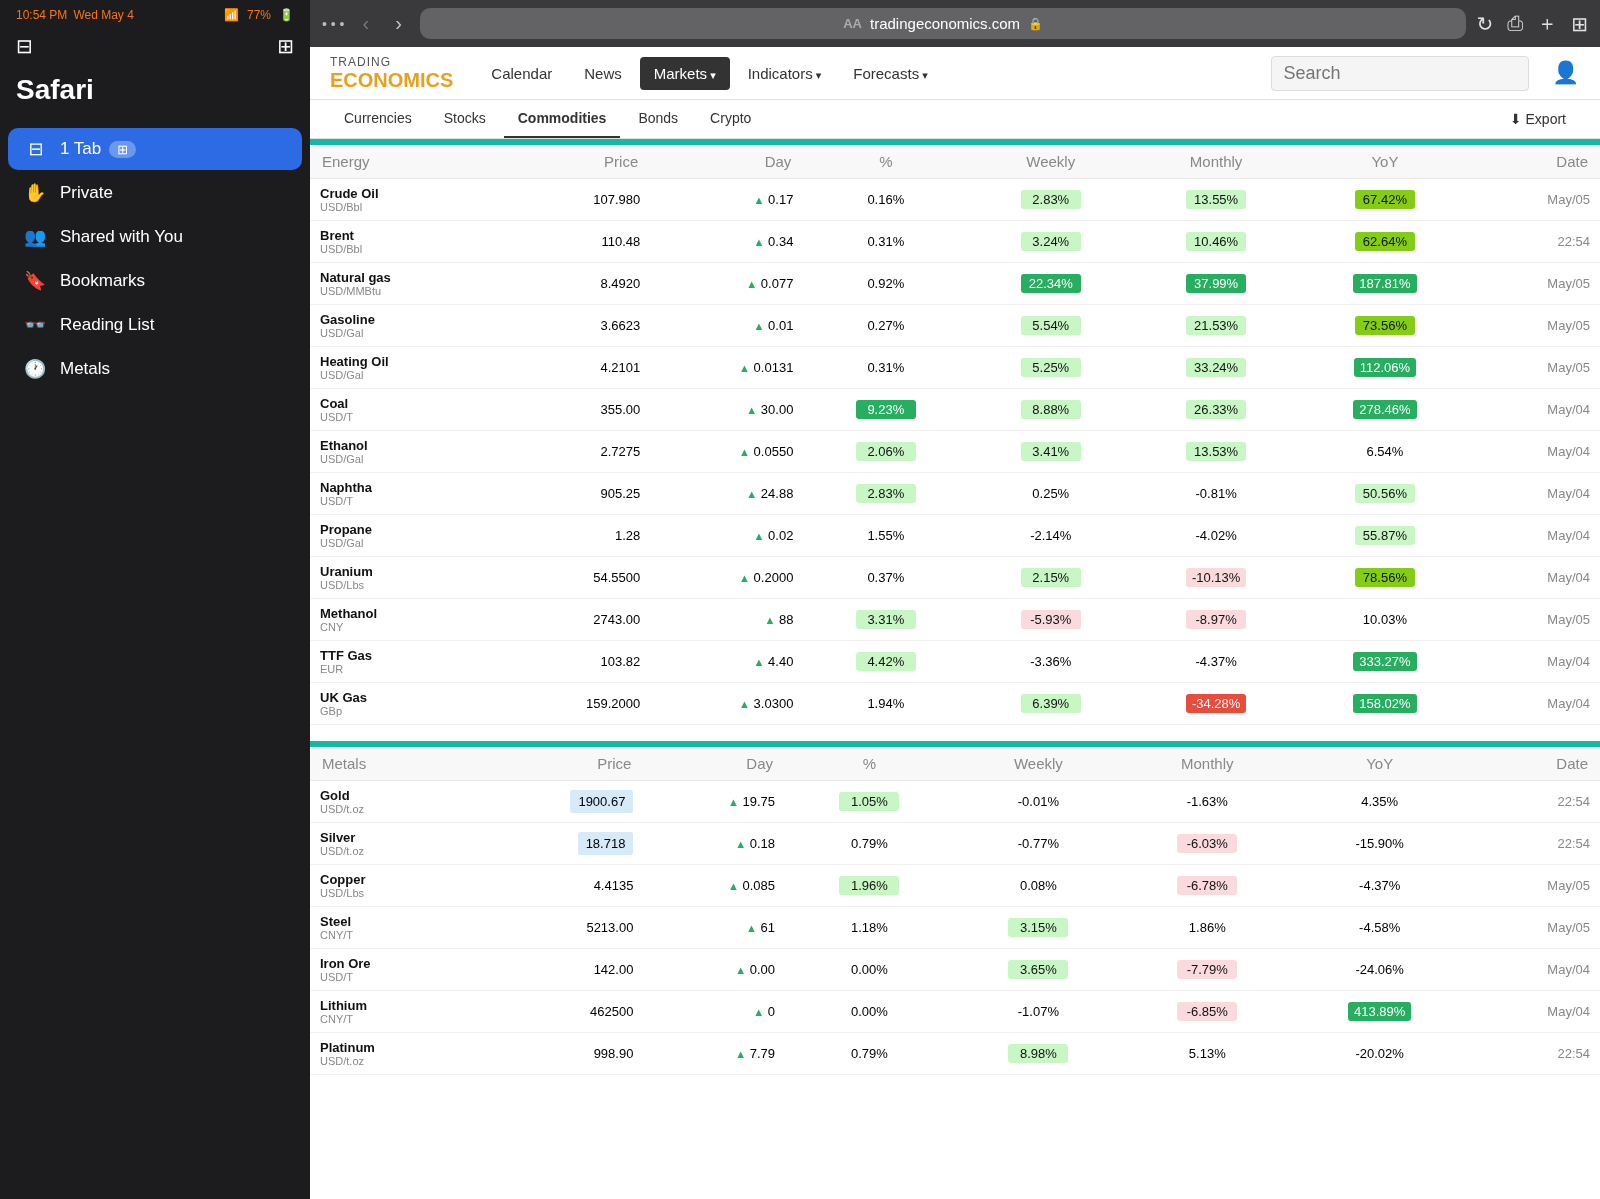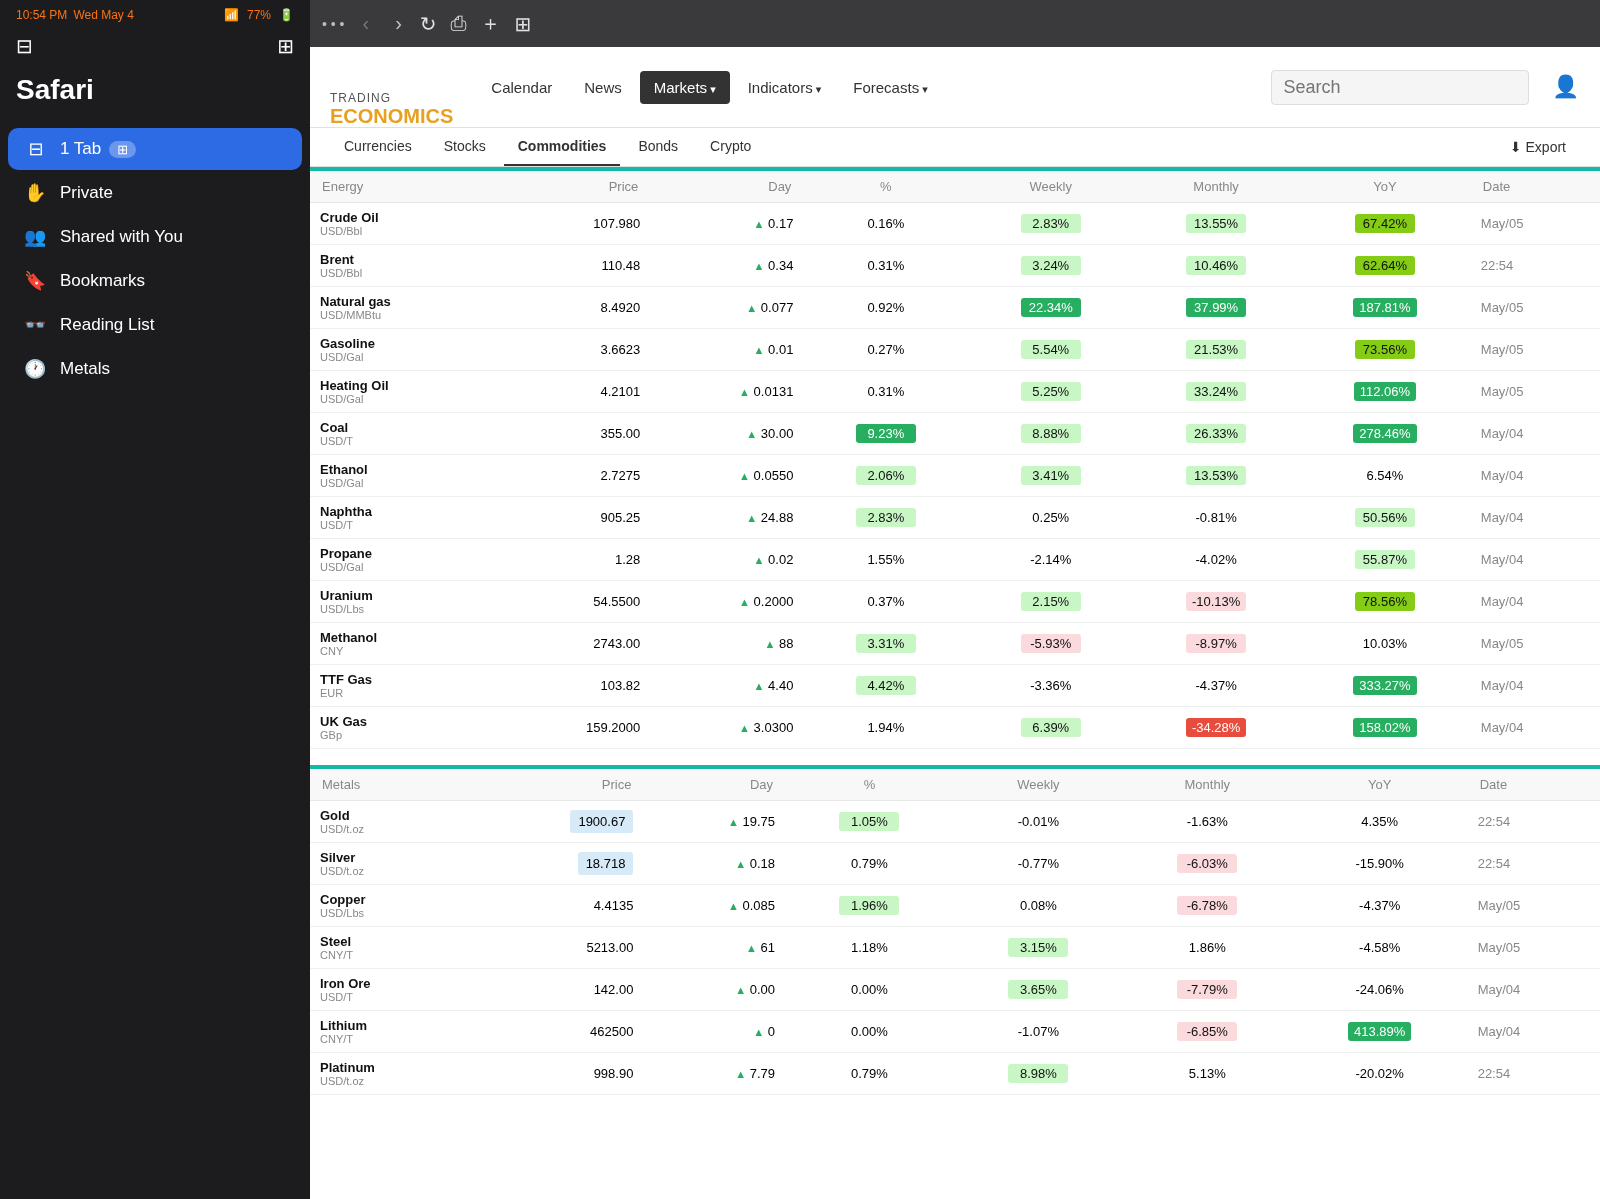--- a/index.html
+++ b/index.html
@@ -134,22 +134,21 @@
     }
     .site-header {
       background: #fff;
       border-bottom: 1px solid #e0e0e0;
       padding: 0 20px;
       display: flex;
       align-items: center;
       gap: 24px;
     }
     .logo-area {
-      padding: 0 0;
-      margin-top: 44px;
+      padding: 8px 0;
     }
     .logo-trading {
       font-size: 12px;
       color: #555;
       font-weight: 400;
       letter-spacing: 1px;
       text-transform: uppercase;
     }
     .logo-economics {
       font-size: 20px;
@@ -224,24 +223,24 @@
       background: #fff;
     }
     table {
       width: 100%;
       border-collapse: collapse;
       font-size: 13px;
     }
     .section-header-row td {
       background: #f8f8f8;
       padding: 8px 12px;
-      font-size: 13px;
+      font-size: 15px;
       color: #888;
       border-bottom: 1px solid #e8e8e8;
-      border-top: 4px solid #14b8a6;
+      border-top: 6px solid #14b8a6;
     }
     tr.data-row td {
       padding: 7px 10px;
       border-bottom: 1px solid #f0f0f0;
       vertical-align: middle;
     }
     .commodity-name {
       font-weight: 600;
       font-size: 13px;
       color: #111;
@@ -249,21 +248,21 @@
     .commodity-unit {
       font-size: 11px;
       color: #888;
     }
     .price-col { text-align: right; }
     .day-col { text-align: right; }
     .pct-col { text-align: center; }
     .weekly-col { text-align: center; }
     .monthly-col { text-align: center; }
     .yoy-col { text-align: center; }
-    .date-col { text-align: left; color: #888; }
+    .date-col { text-align: right; color: #888; }
 
     .cell-green-strong { background: #27ae60; color: #fff; border-radius: 3px; padding: 2px 6px; display: inline-block; min-width: 60px; text-align: center; }
     .cell-green-light { background: #c8f7c5; color: #111; border-radius: 3px; padding: 2px 6px; display: inline-block; min-width: 60px; text-align: center; }
     .cell-green-mid { background: #84cc16; color: #111; border-radius: 3px; padding: 2px 6px; display: inline-block; min-width: 60px; text-align: center; }
     .cell-red-strong { background: #e74c3c; color: #fff; border-radius: 3px; padding: 2px 6px; display: inline-block; min-width: 60px; text-align: center; }
     .cell-red-light { background: #fadadd; color: #111; border-radius: 3px; padding: 2px 6px; display: inline-block; min-width: 60px; text-align: center; }
     .cell-neutral { padding: 2px 6px; display: inline-block; min-width: 60px; text-align: center; }
 
     .up-arrow { color: #27ae60; font-size: 11px; }
     .price-highlight { background: #d6eaf8; padding: 4px 8px; border-radius: 3px; }
@@ -324,20 +323,25 @@
 </div>
 
 <div class="browser-area">
 
   <div class="browser-chrome">
     <div style="display:flex;align-items:center;gap:4px;color:#bbb;font-size:14px;">
       <span>• • •</span>
     </div>
     <button class="nav-btn disabled">‹</button>
     <button class="nav-btn">›</button>
+    <div class="address-bar">
+      <span class="aa-label">AA</span>
+      <span class="address-text">tradingeconomics.com</span>
+      <span class="lock-icon">🔒</span>
+    </div>
     <div class="browser-actions">
       <button class="browser-action-btn">↻</button>
       <button class="browser-action-btn">⎙</button>
       <button class="browser-action-btn">＋</button>
       <button class="browser-action-btn">⊞</button>
     </div>
   </div>
 
   <div class="website-content">
 

